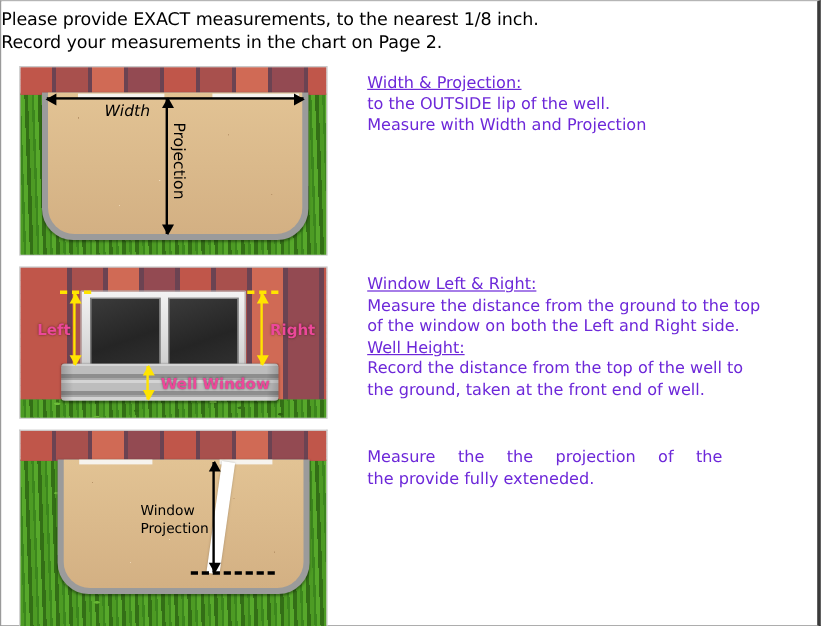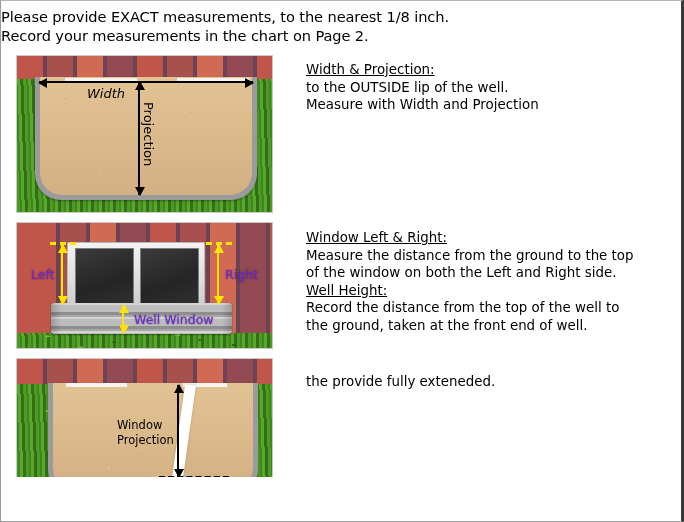--- a/index.html
+++ b/index.html
@@ -37,21 +37,21 @@
   
   .panel {
     position: absolute;
     left: 15px;
     width: 257px;
     border: 1px solid #c9c9c9;
     overflow: hidden;
   }
   #panel1 { top: 54px;  height: 158px; }
   #panel2 { top: 221px; height: 127px; }
-  #panel3 { top: 357px; height: 119px; border-bottom: none; }
+  #panel3 { top: 357px; height: 164px; border-bottom: none; }
 
   
   .grass {
     position: absolute; left: 0; width: 100%;
     background-color: #3f8a1e;
     background-image:
       radial-gradient(ellipse 5px 2px at 12% 20%, #6fbf3a 40%, transparent 60%),
       radial-gradient(ellipse 4px 2px at 38% 55%, #2f6b13 45%, transparent 62%),
       radial-gradient(ellipse 6px 2px at 63% 12%, #7ccb45 40%, transparent 62%),
       radial-gradient(ellipse 4px 2px at 85% 72%, #2a5f10 45%, transparent 62%),
@@ -125,21 +125,21 @@
   .dim-v.yellow::before { border-bottom-color: #ffe400; }
   .dim-v.yellow::after  { border-top-color: #ffe400; }
 
   .lbl {
     position: absolute; color: #000;
     font-family: "DejaVu Sans", "Liberation Sans", sans-serif;
     font-size: 12px; white-space: nowrap;
   }
   .lbl.vert { transform: rotate(90deg); transform-origin: left top; }
   .lbl.yellow {
-    color: #6d28d9; font-weight: normal; font-size: 12.5px;
+    color: #ec4899; font-weight: bold; font-size: 12.5px;
     text-shadow: 0 0 2px rgba(0,0,0,.55);
   }
   .dashed-y {
     position: absolute; height: 0;
     border-top: 3px dashed #ffe400;
   }
   .dashed-k {
     position: absolute; height: 0;
     border-top: 3px dashed #000;
   }
@@ -175,21 +175,21 @@
   .casement {
     position: absolute;
     background: #ffffff;
     box-shadow: 0 0 2px rgba(0,0,0,.25);
   }
 
   
   .textblock {
     position: absolute;
     left: 305px; width: 366px;
-    color: #000000;
+    color: #6d28d9;
     font-size: 13.4px;
     line-height: 17.6px;
   }
   #text1 { top: 60px; }
   #text2 { top: 228px; }
   #text3 { top: 372px; }
   .heading {
     text-decoration: underline;
     white-space: nowrap;
   }
@@ -278,17 +278,18 @@
     <div class="heading">Window Left &amp; Right:</div>
     <div class="body-line">Measure the distance from the ground to the top</div>
     <div class="body-line">of the window on both the Left and Right side.</div>
     <div class="heading">Well Height:</div>
     <div class="body-line">Record the distance from the top of the well to</div>
     <div class="body-line">the ground, taken at the front end of well.</div>
   </div>
 
   <div class="textblock" id="text3" style="width:296px;">
     <div class="just">
+      <p style="text-align:justify; text-align-last:justify;">Measure the the projection of the</p>
       <p class="last">the provide fully exteneded.</p>
     </div>
   </div>
 
 </div>
 
 </body></html>

